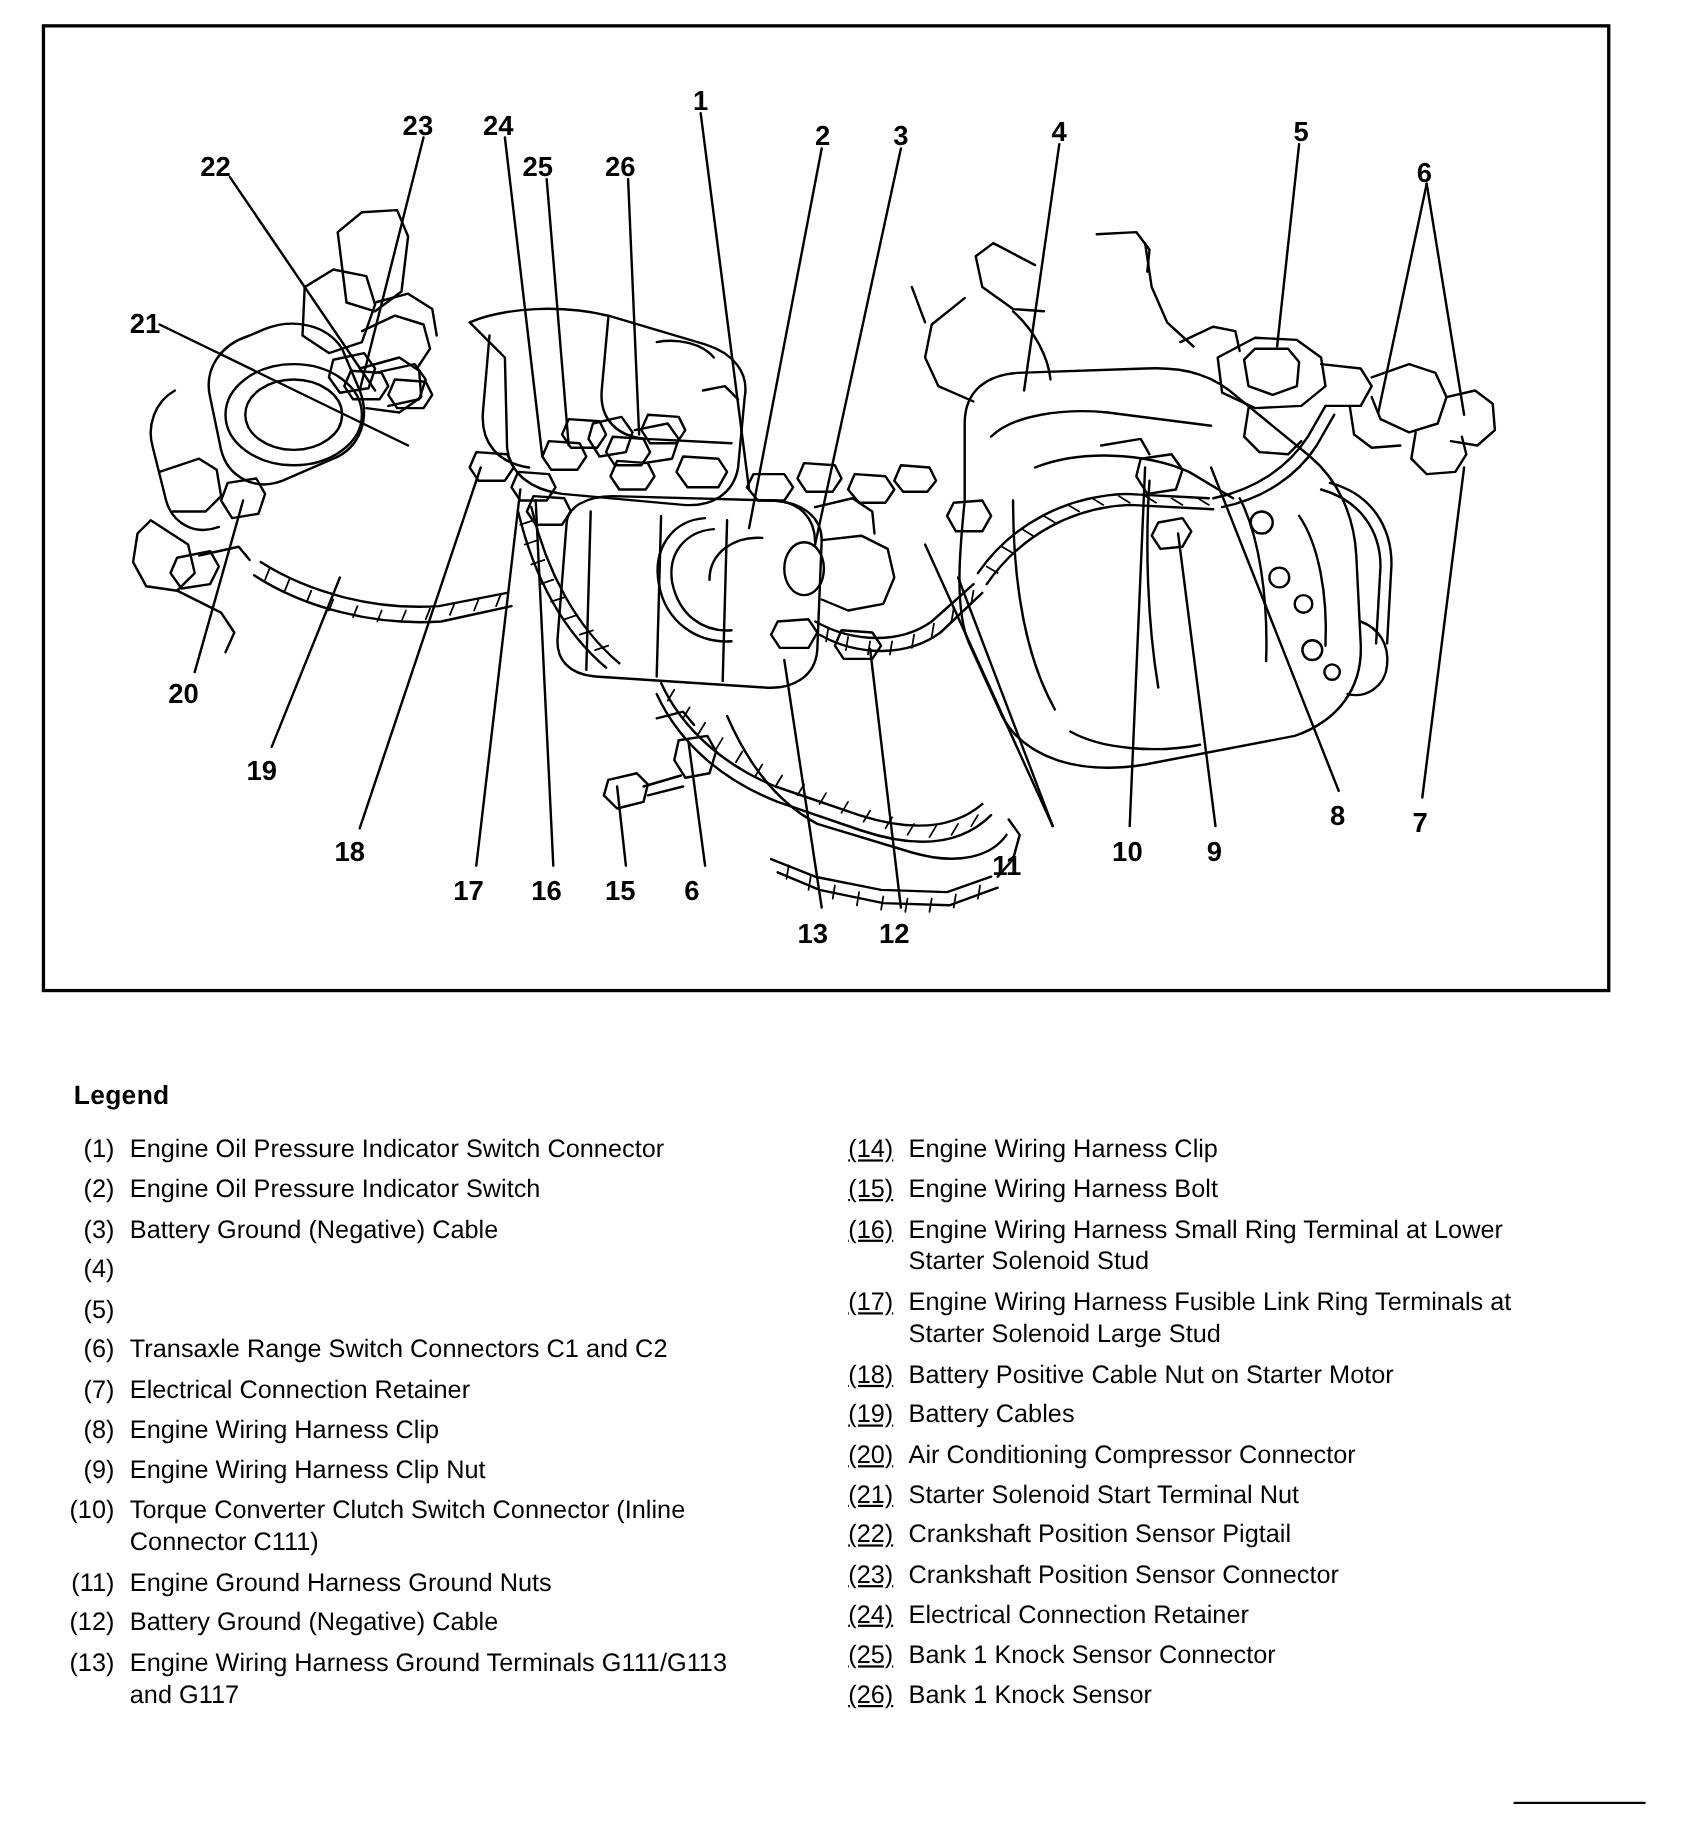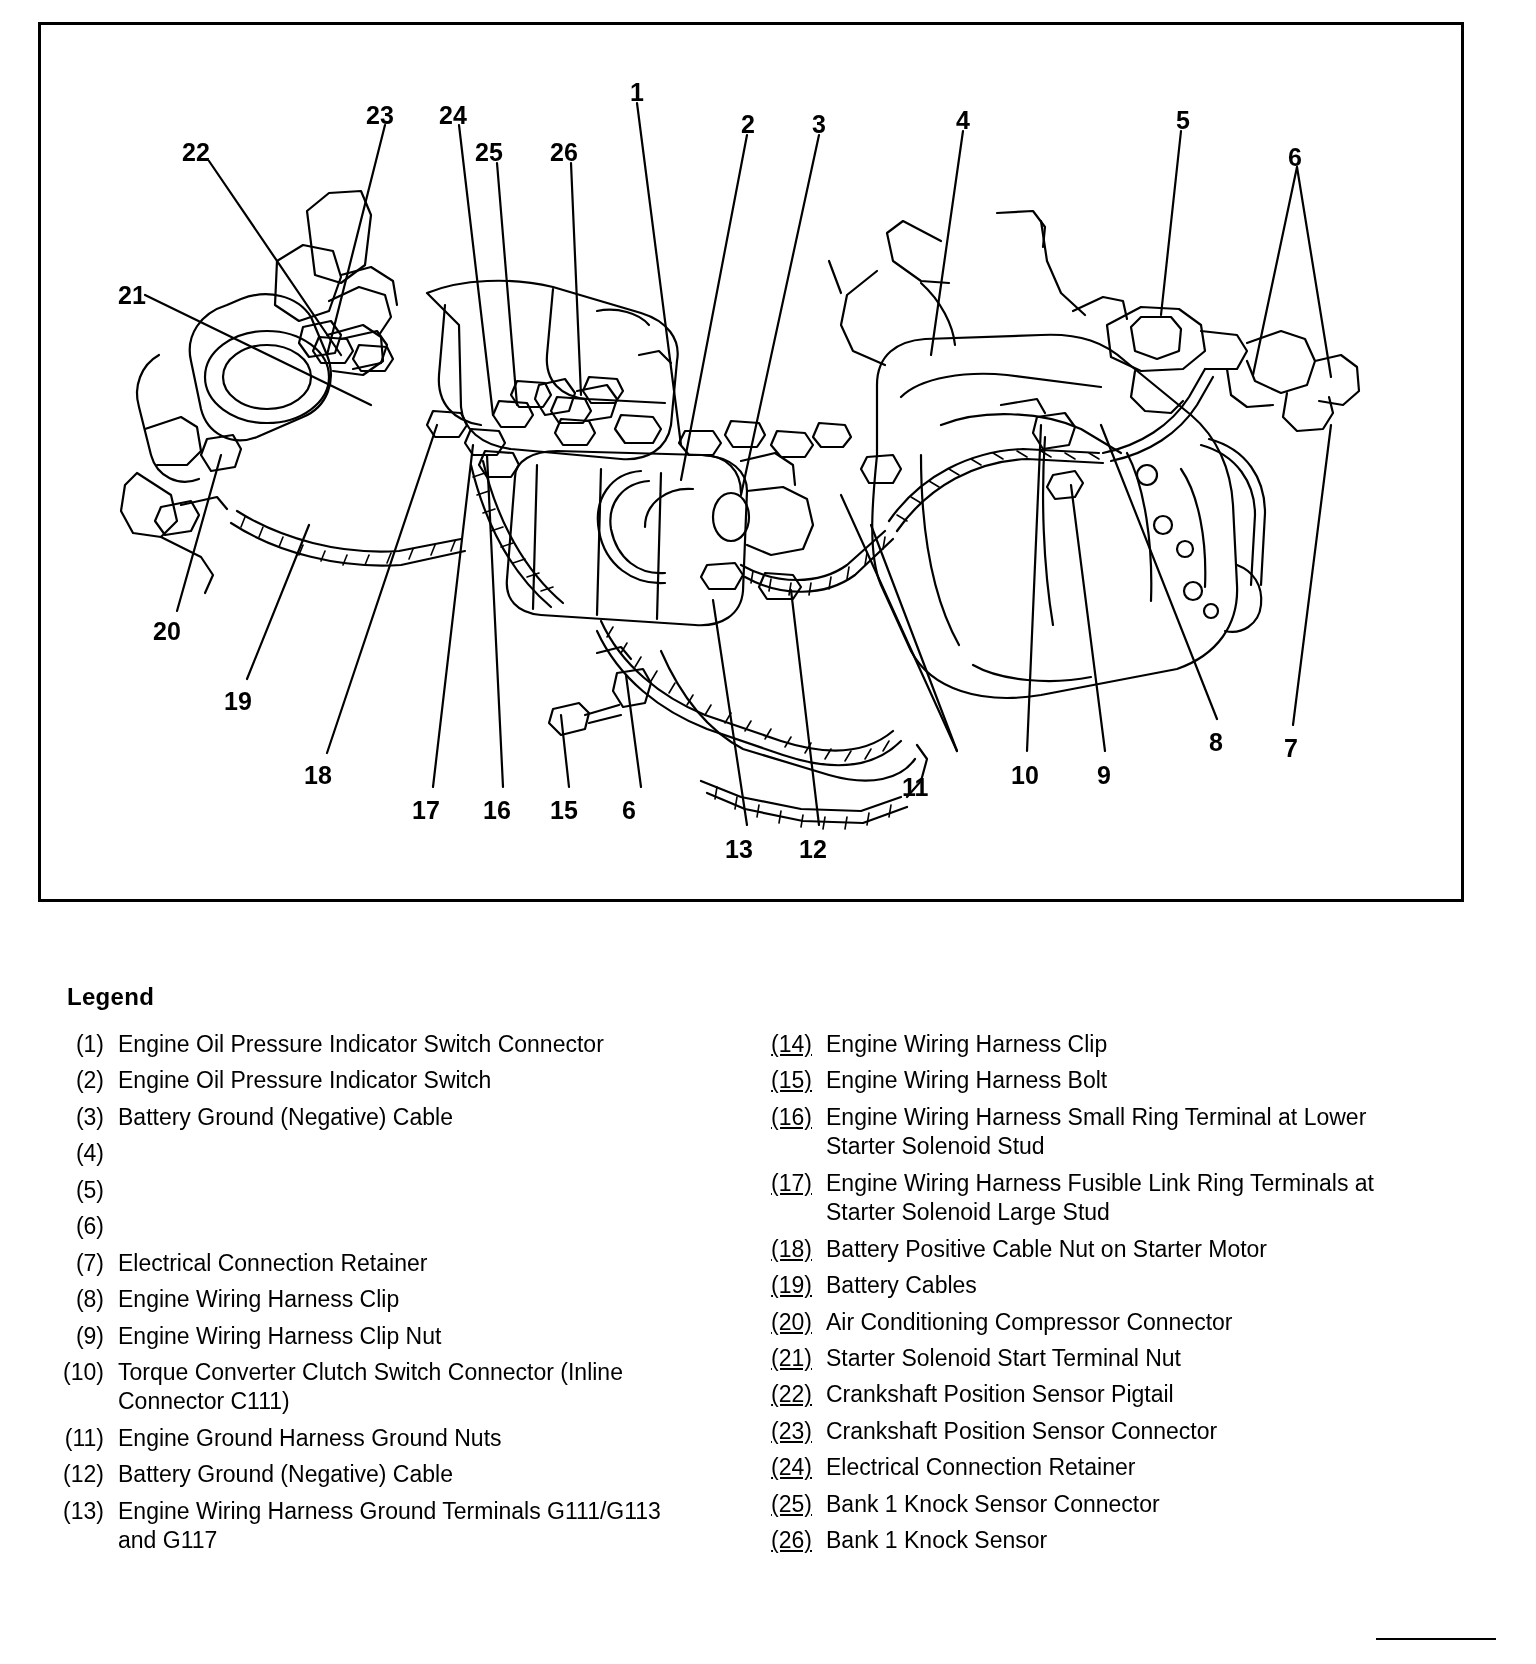--- a/index.html
+++ b/index.html
@@ -401,20 +401,21 @@
         <span class="legend-text">Battery Ground (Negative) Cable</span>
       </div>
       <div class="legend-item">
         <span class="legend-num">(4)</span>
       </div>
       <div class="legend-item">
         <span class="legend-num">(5)</span>
       </div>
       <div class="legend-item">
         <span class="legend-num">(6)</span>
+        <span class="legend-text">Transaxle Range Switch Connectors C1 and C2</span>
       </div>
       <div class="legend-item">
         <span class="legend-num">(7)</span>
         <span class="legend-text">Electrical Connection Retainer</span>
       </div>
       <div class="legend-item">
         <span class="legend-num">(8)</span>
         <span class="legend-text">Engine Wiring Harness Clip</span>
       </div>
       <div class="legend-item">

